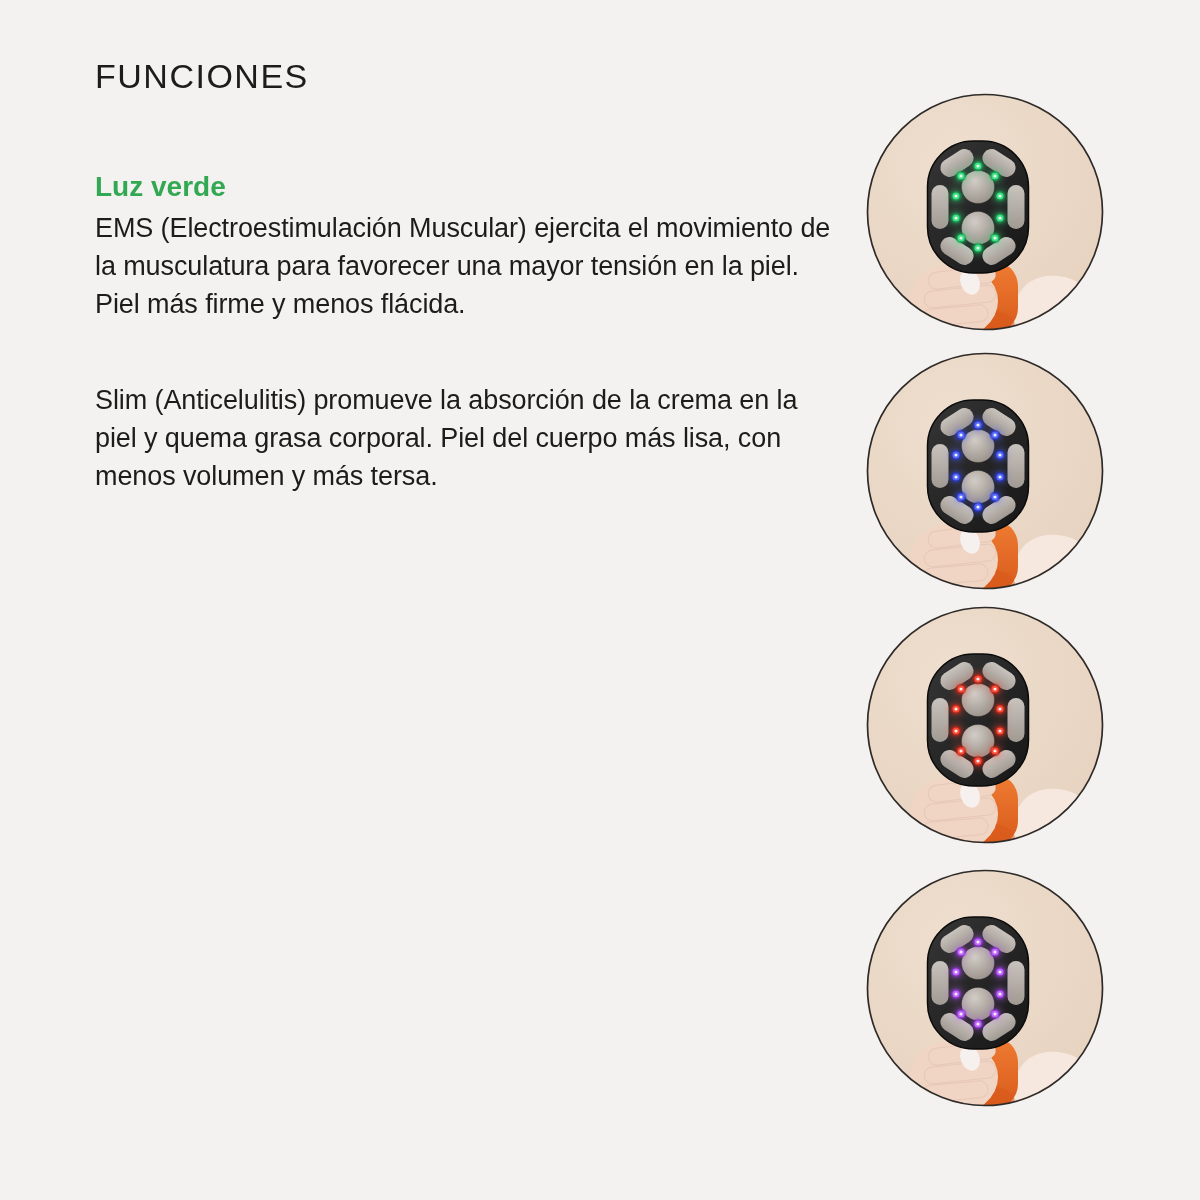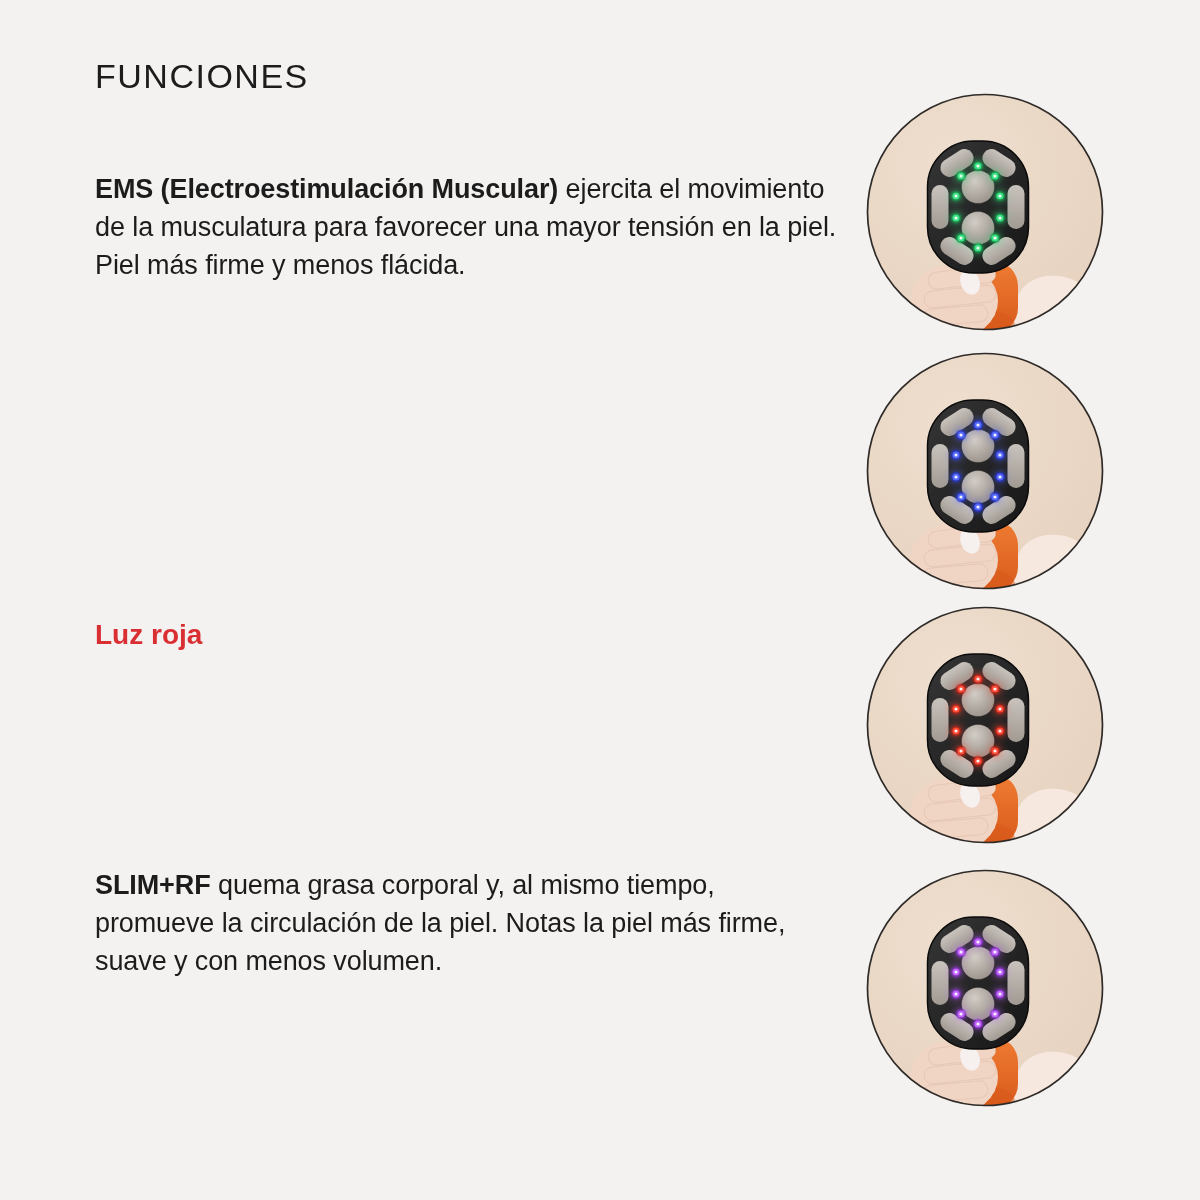--- a/index.html
+++ b/index.html
@@ -22,21 +22,21 @@
   
   .text-block { position:absolute; left:95px; width:745px; }
   .sec-heading {
     font-size:28px; font-weight:700; line-height:34px;
     color: var(--accent, #333); margin-bottom:5px;
   }
   .sec-para {
     font-size:27px; line-height:38px; font-weight:400;
     color: var(--text, #1c1c1c); letter-spacing:-0.1px;
   }
-  .sec-lead { font-weight:700; }
+  .sec-lead { font-weight:400; }
 
   
   .photo { position:absolute; left:866px; width:238px; height:238px; }
   .photo svg { display:block; }
 
   
   .i0 .text-block { top:170px; }  .i0 .photo { top:93px; }
   .i1 .text-block { top:381px; }  .i1 .photo { top:352px; }
   .i2 .text-block { top:618px; }  .i2 .photo { top:606px; }
   .i3 .text-block { top:866px; }  .i3 .photo { top:869px; }
@@ -100,20 +100,21 @@
         <circle cx="119" cy="119" r="117.5"></circle>
       </clipPath>
   </defs>
 </svg>
 
 <div class="page">
   <h1 class="page-title">FUNCIONES</h1>
   <div id="sections-host">
   <div class="section-row i0" style="--led: #3ae381; --led-glow: #0fa04d; --accent: #33a852;">
     <div class="text-block">
+      <h2 class="sec-heading">Luz verde</h2>
       <p class="sec-para"><strong class="sec-lead">EMS (Electroestimulación Muscular)</strong><span class="sec-body"> ejercita el movimiento de la musculatura para favorecer una mayor tensión en la piel. Piel más firme y menos flácida.</span></p>
     </div>
     <div class="photo">
       <svg width="238" height="238" viewBox="0 0 238 238">
         <g clip-path="url(#circleClip)">
           <circle cx="119" cy="119" r="117.5" fill="url(#bgGrad)"></circle>
           <path class="arm" d="M146,238 C145,198 162,181 192,183 C220,186 232,206 235,238 Z"></path>
           <g>
             <rect class="grip-fill" x="102" y="168" width="50" height="72" rx="25"></rect>
             <ellipse class="grip-shade" cx="127" cy="233" rx="22" ry="15"></ellipse>
@@ -191,20 +192,21 @@
             </g>
           </g>
         </g>
         <circle class="circle-ring" cx="119" cy="119" r="117.5"></circle>
       </svg>
     </div>
   </div>
 
   <div class="section-row i1" style="--led: #5468ff; --led-glow: #2230dd; --accent: #2b2bd1;">
     <div class="text-block">
+      <p class="sec-para"><strong class="sec-lead">Slim (Anticelulitis)</strong><span class="sec-body"> promueve la absorción de la crema en la piel y quema grasa corporal. Piel del cuerpo más lisa, con menos volumen y más tersa.</span></p>
     </div>
     <div class="photo">
       <svg width="238" height="238" viewBox="0 0 238 238">
         <g clip-path="url(#circleClip)">
           <circle cx="119" cy="119" r="117.5" fill="url(#bgGrad)"></circle>
           <path class="arm" d="M146,238 C145,198 162,181 192,183 C220,186 232,206 235,238 Z"></path>
           <g>
             <rect class="grip-fill" x="102" y="168" width="50" height="72" rx="25"></rect>
             <ellipse class="grip-shade" cx="127" cy="233" rx="22" ry="15"></ellipse>
           </g>
@@ -281,21 +283,20 @@
             </g>
           </g>
         </g>
         <circle class="circle-ring" cx="119" cy="119" r="117.5"></circle>
       </svg>
     </div>
   </div>
 
   <div class="section-row i2" style="--led: #ff4a36; --led-glow: #c81c10; --accent: #d92f33;">
     <div class="text-block">
-      <h2 class="sec-heading">Luz roja</h2>
     </div>
     <div class="photo">
       <svg width="238" height="238" viewBox="0 0 238 238">
         <g clip-path="url(#circleClip)">
           <circle cx="119" cy="119" r="117.5" fill="url(#bgGrad)"></circle>
           <path class="arm" d="M146,238 C145,198 162,181 192,183 C220,186 232,206 235,238 Z"></path>
           <g>
             <rect class="grip-fill" x="102" y="168" width="50" height="72" rx="25"></rect>
             <ellipse class="grip-shade" cx="127" cy="233" rx="22" ry="15"></ellipse>
           </g>
@@ -372,21 +373,20 @@
             </g>
           </g>
         </g>
         <circle class="circle-ring" cx="119" cy="119" r="117.5"></circle>
       </svg>
     </div>
   </div>
 
   <div class="section-row i3" style="--led: #c263ff; --led-glow: #8a2bd8; --accent: #8c33c6;">
     <div class="text-block">
-      <p class="sec-para"><strong class="sec-lead">SLIM+RF</strong><span class="sec-body"> quema grasa corporal y, al mismo tiempo, promueve la circulación de la piel. Notas la piel más firme, suave y con menos volumen.</span></p>
     </div>
     <div class="photo">
       <svg width="238" height="238" viewBox="0 0 238 238">
         <g clip-path="url(#circleClip)">
           <circle cx="119" cy="119" r="117.5" fill="url(#bgGrad)"></circle>
           <path class="arm" d="M146,238 C145,198 162,181 192,183 C220,186 232,206 235,238 Z"></path>
           <g>
             <rect class="grip-fill" x="102" y="168" width="50" height="72" rx="25"></rect>
             <ellipse class="grip-shade" cx="127" cy="233" rx="22" ry="15"></ellipse>
           </g>

